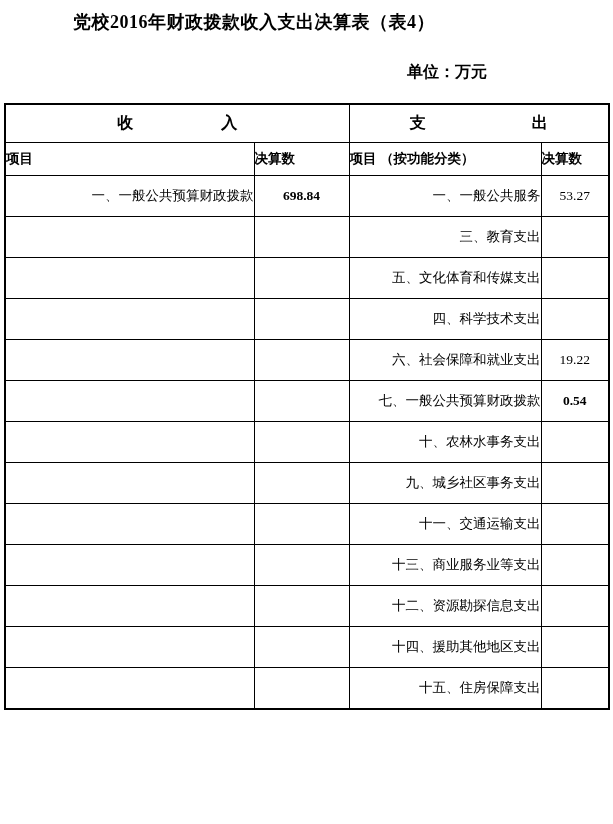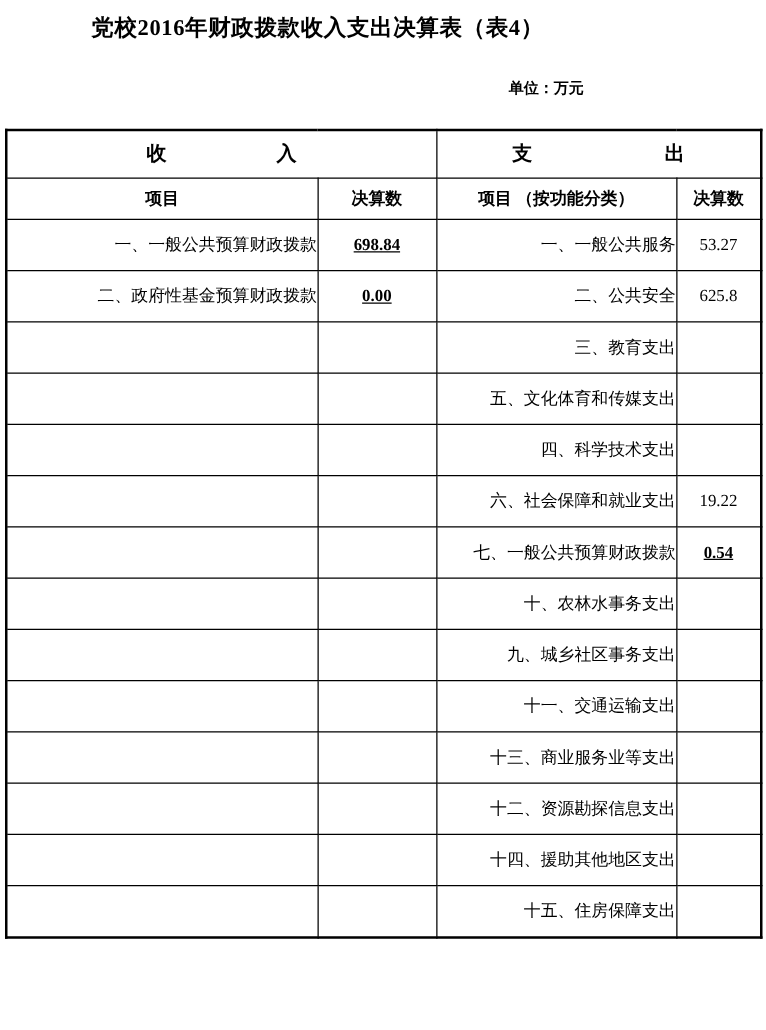--- a/index.html
+++ b/index.html
@@ -9,21 +9,21 @@
     font-family:"Liberation Serif","DejaVu Serif",serif;
     position:relative;overflow:hidden;
   }
   .doc-title{
     position:absolute;top:10px;left:0;width:508px;
     text-align:center;font-size:18px;font-weight:bold;
     letter-spacing:0.5px;
   }
   .unit-label{
     position:absolute;top:62px;left:407px;
-    font-size:12px;font-weight:bold;
+    font-size:16px;font-weight:bold;
   }
   table.fin-table{
     position:absolute;top:103px;left:4px;
     width:604px;
     border-collapse:collapse;table-layout:fixed;
     border:2px solid #000;
   }
   table.fin-table td{
     border:1px solid #000;
     vertical-align:middle;
@@ -34,26 +34,26 @@
   tr.sec-row td{height:37px;}
   tr.colhead-row td{height:32px;}
   tr.data-row td{height:40px;}
   .sec-label{
     display:flex;justify-content:center;align-items:center;
     font-size:16px;font-weight:bold;
   }
   .sec-label.income-gap{gap:88px;}
   .sec-label.expense-gap{gap:106px;}
   .colhead{
-    text-align:center;font-weight:bold;font-size:14.5px;margin-top:44px;
+    text-align:left;font-weight:bold;font-size:14.5px;margin-top:44px;
   }
   td.item-cell{text-align:right;padding-left:8px;}
   td.item-cell.expense{padding-left:7px;}
   td.amount-cell{text-align:center;}
-  .bold{font-weight:bold;text-decoration:underline;}
+  .bold{font-weight:bold;}
 </style>
 </head>
 <body>
 
 <div class="doc-title">党校2016年财政拨款收入支出决算表（表4）</div>
 <div class="unit-label">单位：万元</div>
 
 <table class="fin-table">
   <colgroup>
     <col style="width:249px">
@@ -81,26 +81,20 @@
       <td class="colhead">决算数</td>
       <td class="colhead">项目 （按功能分类）</td>
       <td class="colhead">决算数</td>
     </tr>
 
     <tr class="data-row">
       <td class="item-cell">一、一般公共预算财政拨款</td>
       <td class="amount-cell bold">698.84</td>
       <td class="item-cell expense">一、一般公共服务</td>
       <td class="amount-cell">53.27</td>
-    </tr>
-    <tr class="data-row">
-      <td class="item-cell">二、政府性基金预算财政拨款</td>
-      <td class="amount-cell bold">0.00</td>
-      <td class="item-cell expense">二、公共安全</td>
-      <td class="amount-cell">625.8</td>
     </tr>
     <tr class="data-row">
       <td class="item-cell"></td>
       <td class="amount-cell"></td>
       <td class="item-cell expense">三、教育支出</td>
       <td class="amount-cell"></td>
     </tr>
     <tr class="data-row">
       <td class="item-cell"></td>
       <td class="amount-cell"></td>

